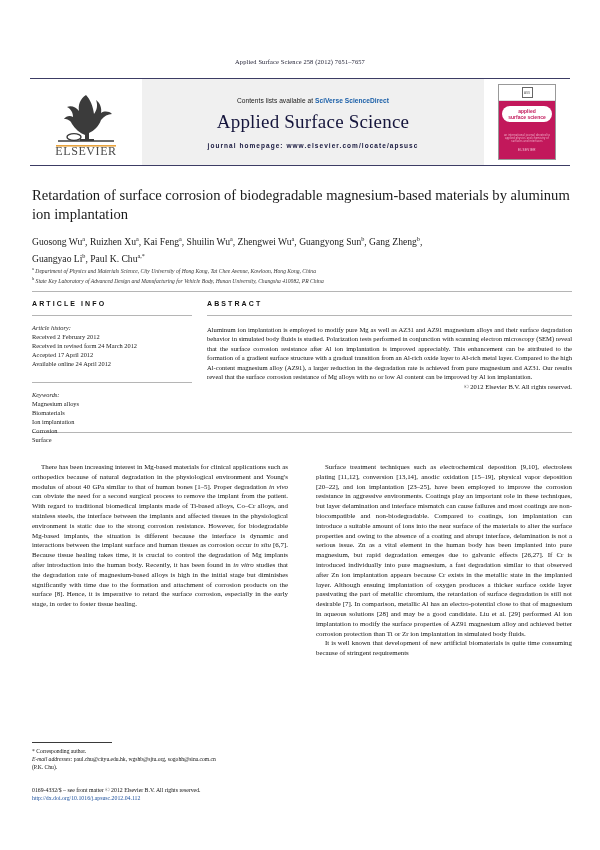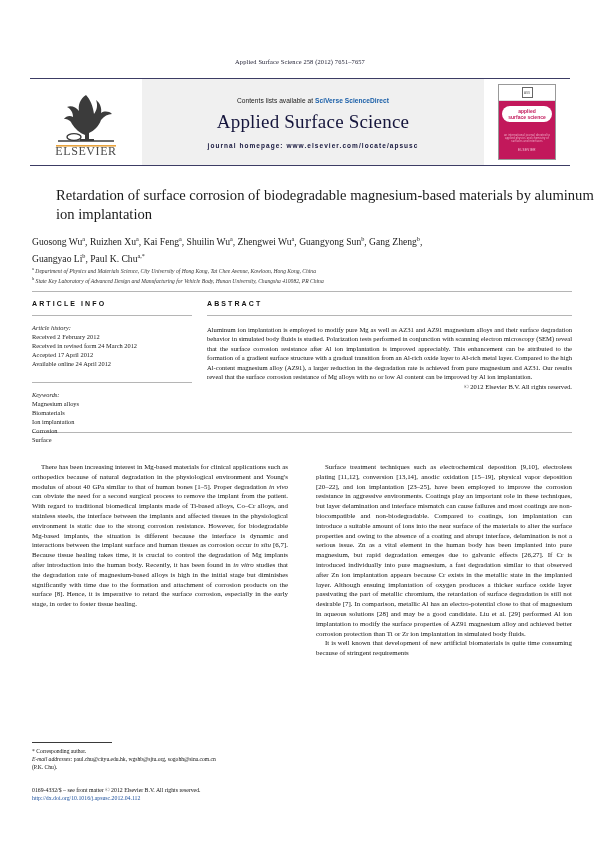--- a/index.html
+++ b/index.html
@@ -168,21 +168,20 @@
   
   .article-title {
     position: absolute;
     top: 186px;
     left: 32px;
     width: 540px;
     font-size: 14.6px;
     line-height: 19px;
     color: #1a1a1a;
     font-family: "Liberation Serif", serif;
-    margin-left: 24px;
   }
 
   
   .authors {
     position: absolute;
     top: 232px;
     left: 32px;
     width: 540px;
     font-size: 9.6px;
     line-height: 14.2px;

